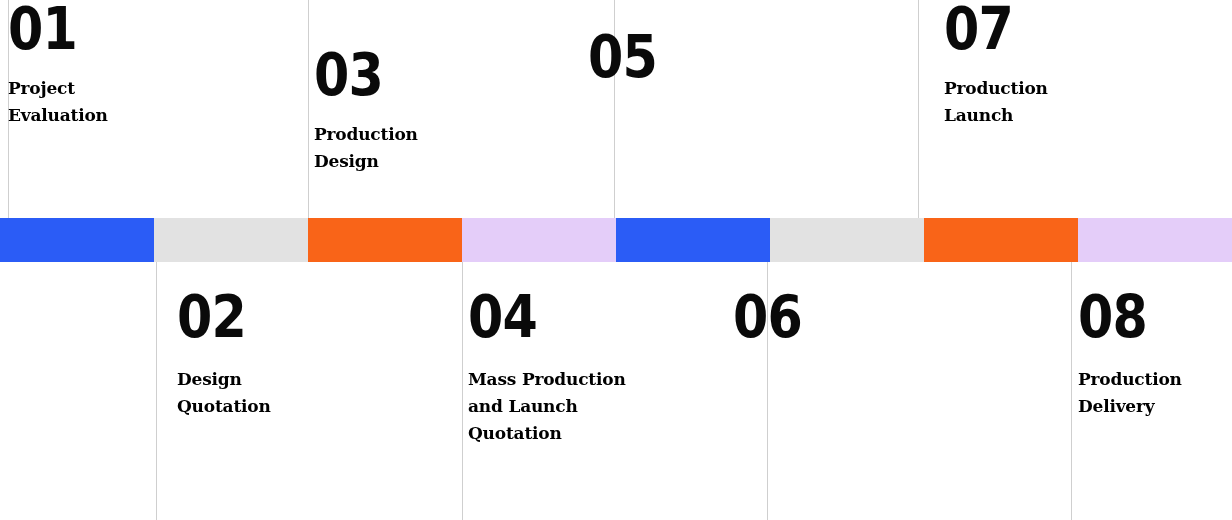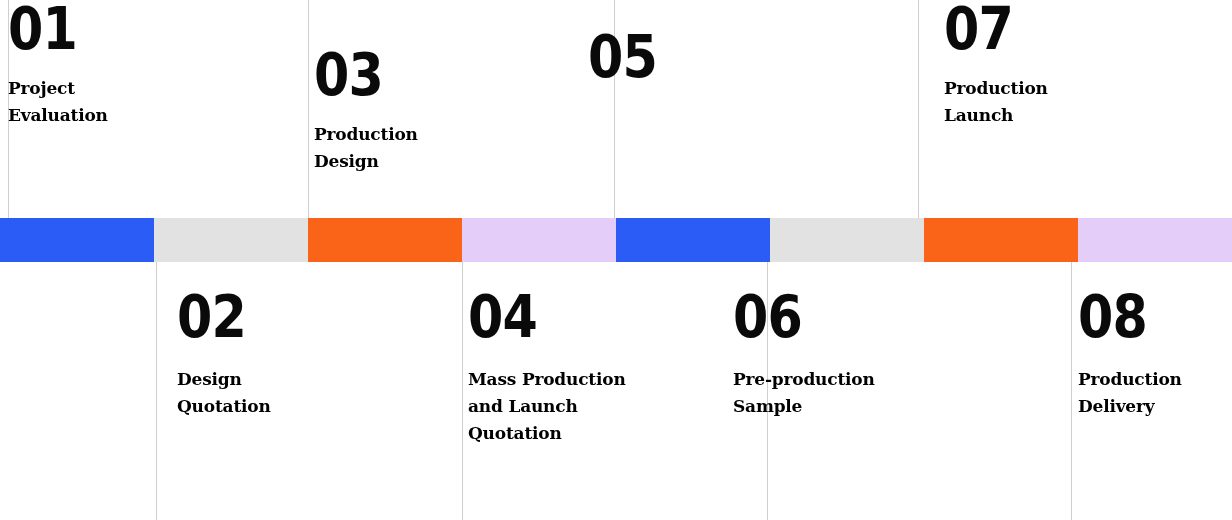--- a/index.html
+++ b/index.html
@@ -134,22 +134,20 @@
         <div class="step-num">04</div>
         <div class="step-label">Mass Production
 and Launch
 Quotation</div>
       </div>
       <div class="step top" style="left: 588px; margin-top: 28px;">
         <div class="step-num">05</div>
       </div>
       <div class="step bottom" style="left: 733px;">
         <div class="step-num">06</div>
-        <div class="step-label">Pre-production
-Sample</div>
       </div>
       <div class="step top" style="left: 925px; margin-left: 19px;">
         <div class="step-num">07</div>
         <div class="step-label">Production
 Launch</div>
       </div>
       <div class="step bottom" style="left: 1078px;">
         <div class="step-num">08</div>
         <div class="step-label">Production
 Delivery</div>

